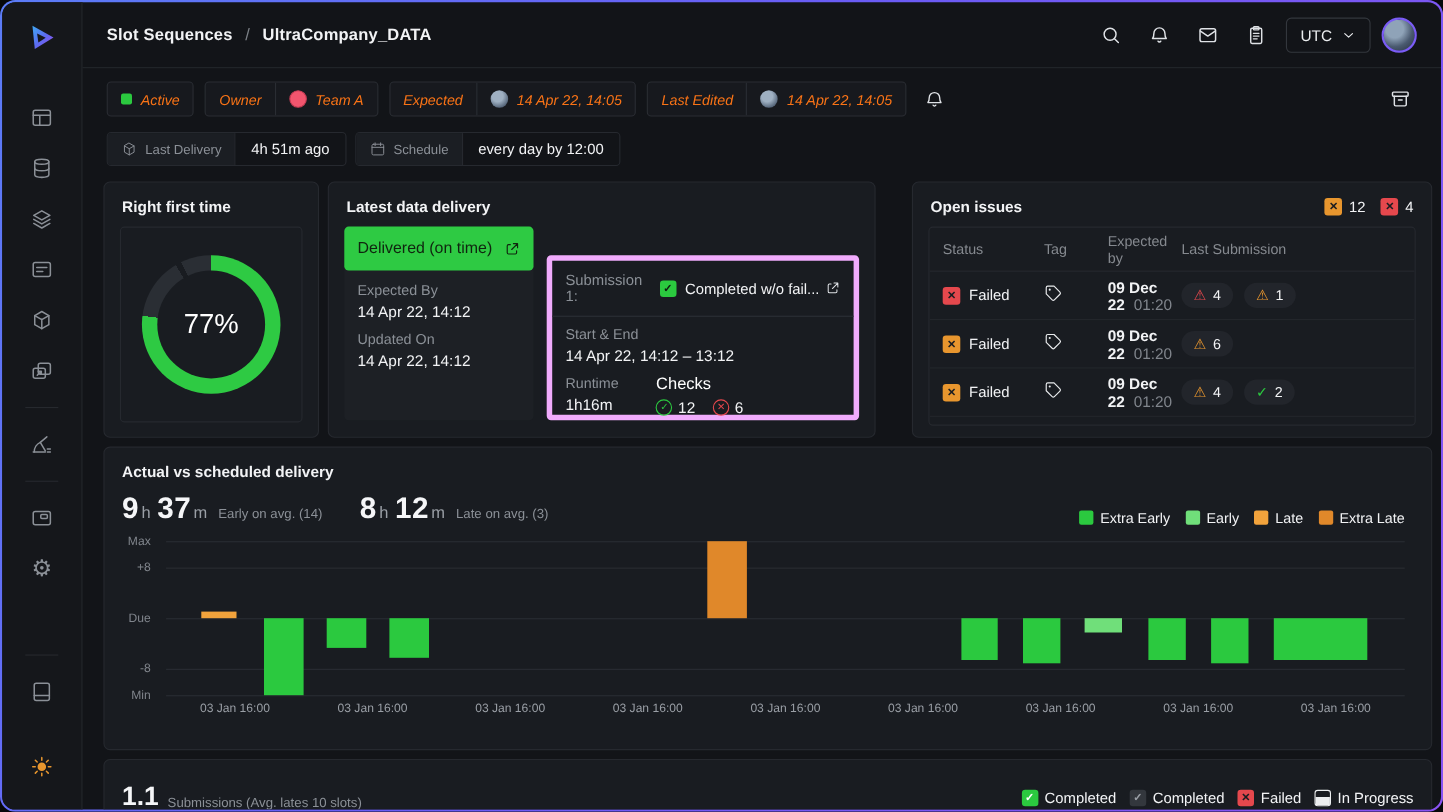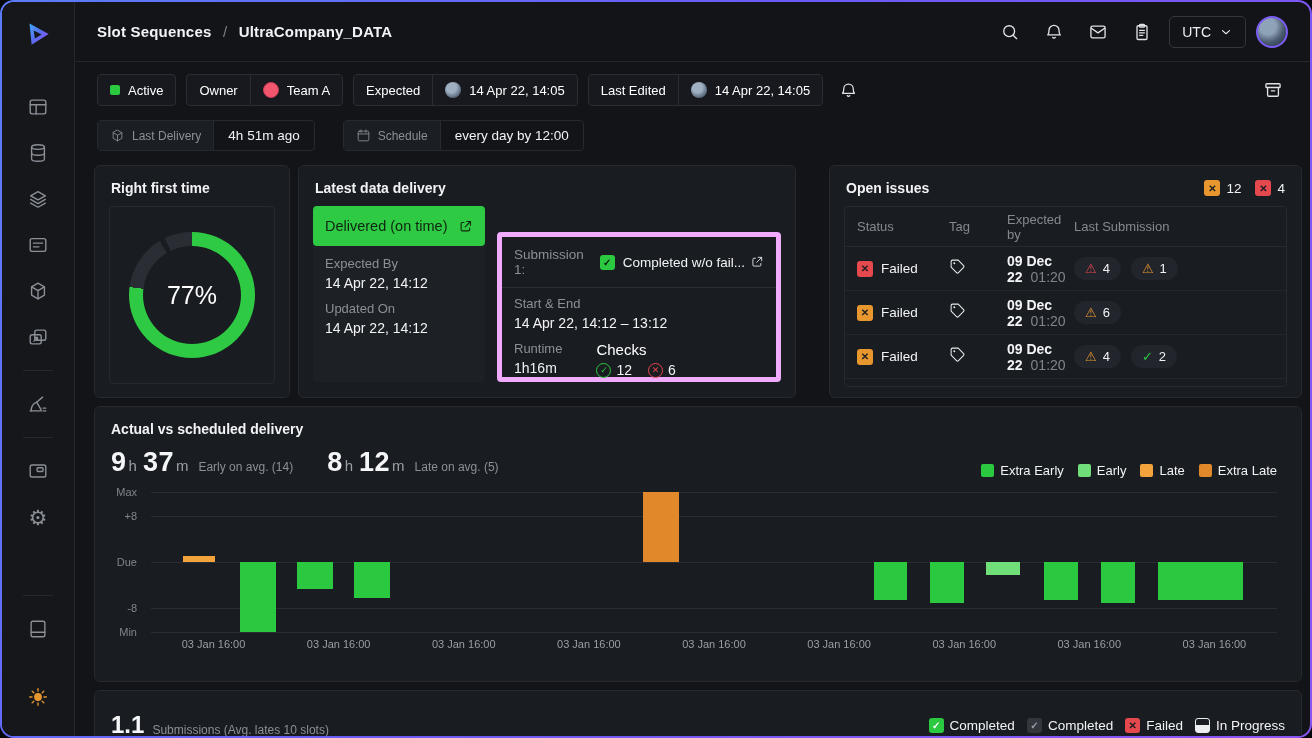--- a/index.html
+++ b/index.html
@@ -33,32 +33,32 @@
   .tz { display:flex; align-items:center; gap:8px; border:1px solid #33373d; border-radius:5px;
     padding:7px 12px; color:#eceef0; font-size:14px; cursor:pointer; }
   .tz svg { stroke:#eceef0; fill:none; stroke-width:1.8; stroke-linecap:round; stroke-linejoin:round; }
   .avatar { width:32px; height:32px; border-radius:50%; border:2px solid #7a5cf5;
     background:radial-gradient(circle at 35% 30%, #8fa3b8 0 30%, #4a5a70 60%, #232d3c 100%); cursor:pointer; }
 
   
   .statusbar { display:flex; align-items:center; padding:12px 22px 4px; gap:10px; }
   .chip { display:flex; align-items:stretch; border:1px solid #2a2d33; border-radius:4px;
     background:#17191e; overflow:hidden; height:32px; }
-  .chip-seg { display:flex; align-items:center; gap:8px; padding:0 12px; font-size:13px; color:#ffffff; }
+  .chip-seg { display:flex; align-items:center; gap:8px; padding:0 12px; font-size:13px; color:#f97316;font-style:italic; }
   .chip-seg + .chip-seg { border-left:1px solid #2a2d33; }
   .sq { width:10px; height:10px; border-radius:2px; background:#2bc93f; }
   .mini-av { width:16px; height:16px; border-radius:50%; }
   .mini-av.pink { background:#f2556e; border:1px solid #c93d55; }
   .mini-av.photo { background:radial-gradient(circle at 40% 35%, #9fb0c2 0 35%, #5c6c80 70%, #30394a 100%); }
   .bell-btn { width:30px; height:30px; display:flex; align-items:center; justify-content:center; cursor:pointer; }
   .bell-btn svg, .arch-btn svg { stroke:#dfe2e6; fill:none; stroke-width:1.6; stroke-linecap:round; stroke-linejoin:round; }
   .arch-btn { margin-left:auto; width:30px; height:30px; display:flex; align-items:center; justify-content:center; cursor:pointer; }
 
   
-  .metabar { display:flex; align-items:center; padding:10px 22px 6px; gap:28px; }
+  .metabar { display:flex; align-items:center; padding:10px 22px 6px; gap:8px; }
   .mchip { display:flex; align-items:stretch; border:1px solid #26292f; border-radius:4px; overflow:hidden; height:31px; }
   .mchip .lbl { display:flex; align-items:center; gap:7px; background:#1b1e23; color:#8b9097;
     font-size:12px; padding:0 12px; }
   .mchip .lbl svg { stroke:#8b9097; fill:none; stroke-width:1.4; stroke-linecap:round; stroke-linejoin:round; }
   .mchip .val { display:flex; align-items:center; padding:0 14px; font-size:13.5px; color:#f2f3f5;
     border-left:1px solid #26292f;text-align:center; }
 
   
   .content { flex:1; padding:8px 8px 0 19px; overflow:hidden; }
   .cards-row { display:flex; gap:8px; margin-bottom:8px; }
@@ -525,21 +525,21 @@
             <span class="unit">h</span>
             <span class="big">37</span>
             <span class="unit">m</span>
             <span class="cap">Early on avg. (14)</span>
           </div>
           <div class="stat">
             <span class="big">8</span>
             <span class="unit">h</span>
             <span class="big">12</span>
             <span class="unit">m</span>
-            <span class="cap">Late on avg. (5)</span>
+            <span class="cap">Late on avg. (3)</span>
           </div>
           <div class="chart-legend" id="chart-legend">
                 <span class="lg-item">
                   <span class="lg-sw" style="background: rgb(43, 201, 63);"></span>
                   <span>Extra Early</span>
                 </span>
                 <span class="lg-item">
                   <span class="lg-sw" style="background: rgb(112, 223, 122);"></span>
                   <span>Early</span>
                 </span>

